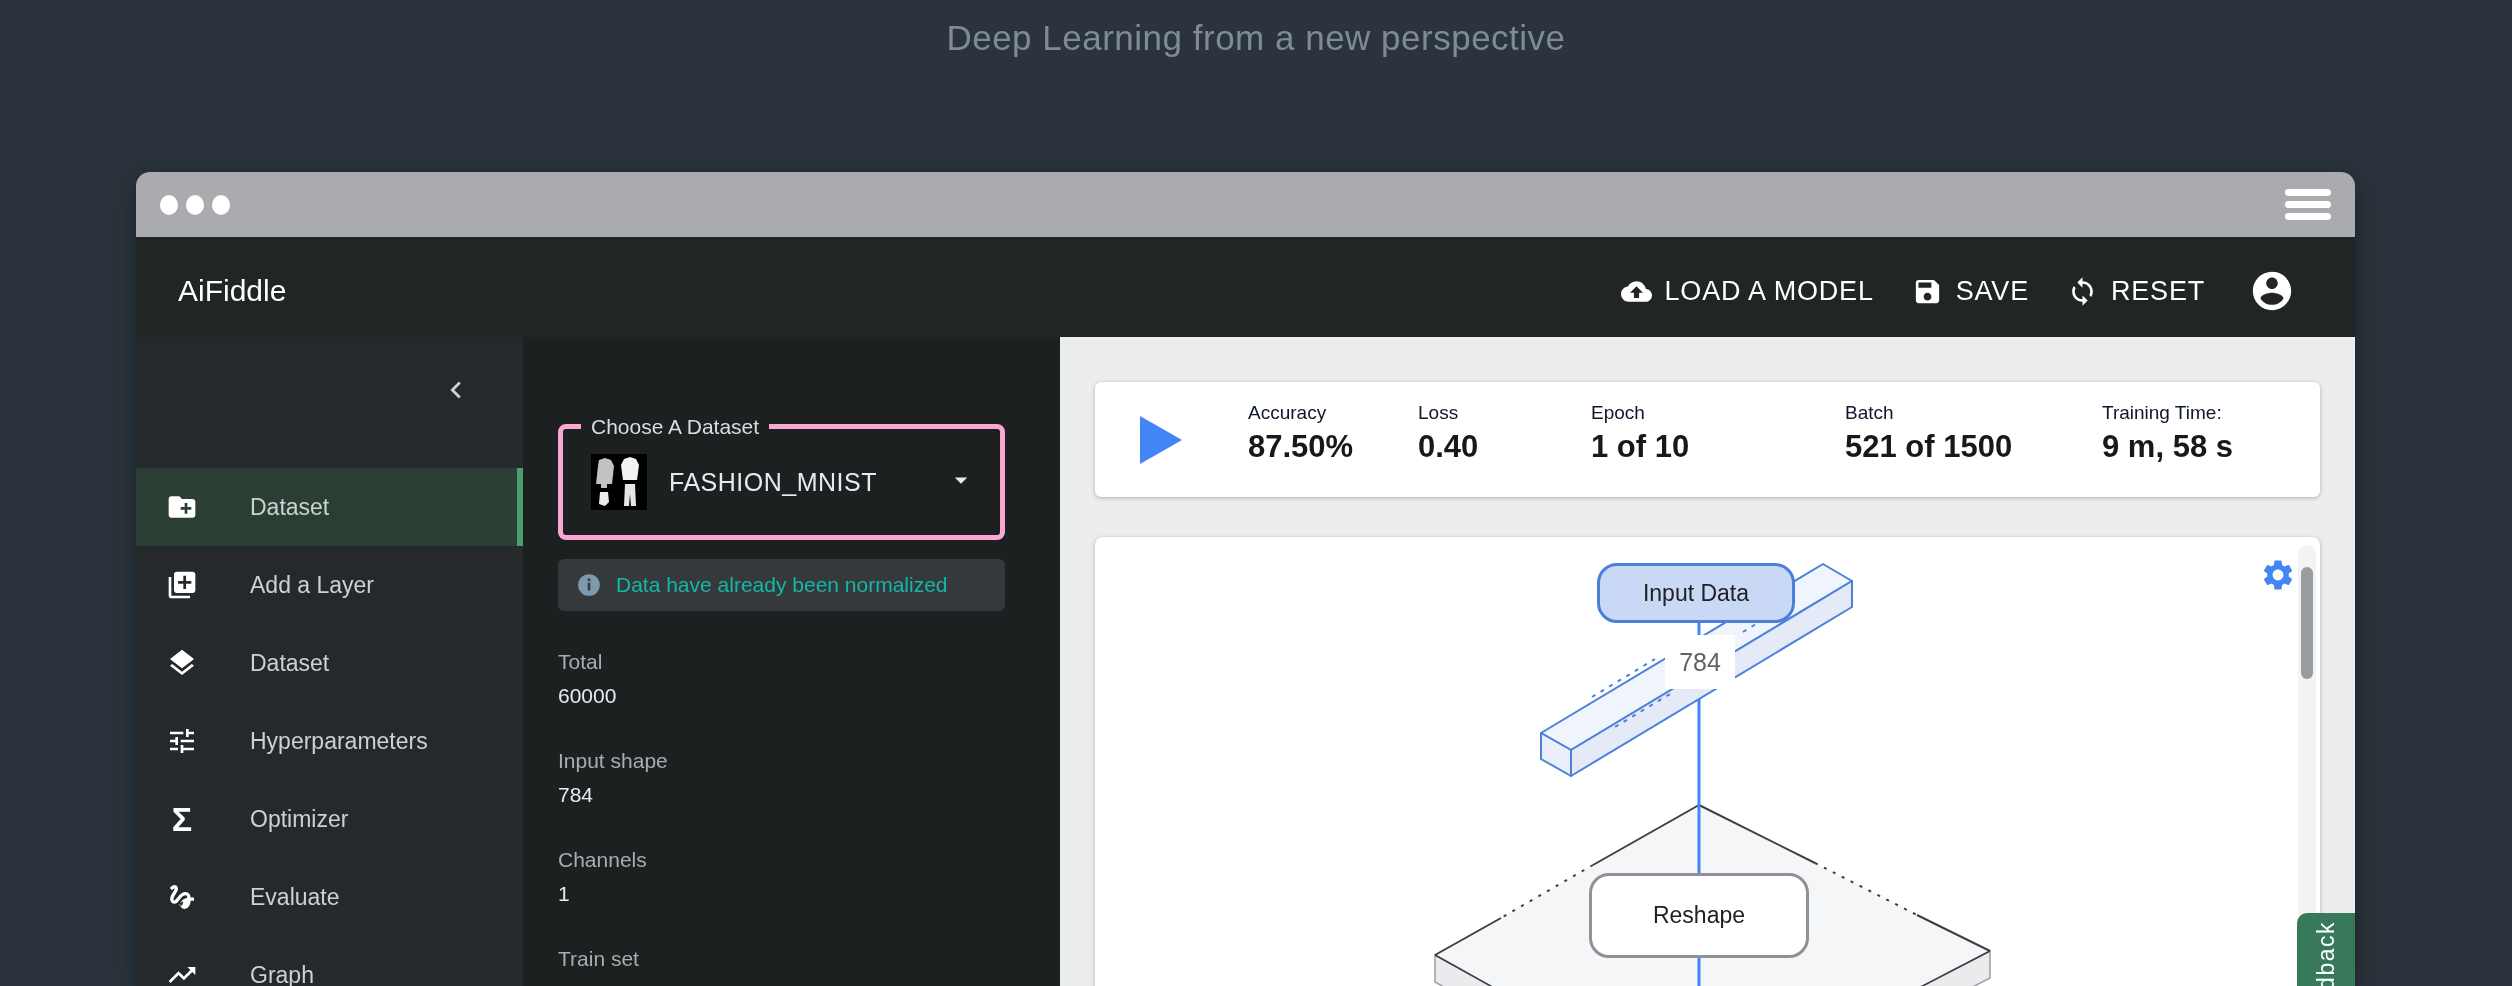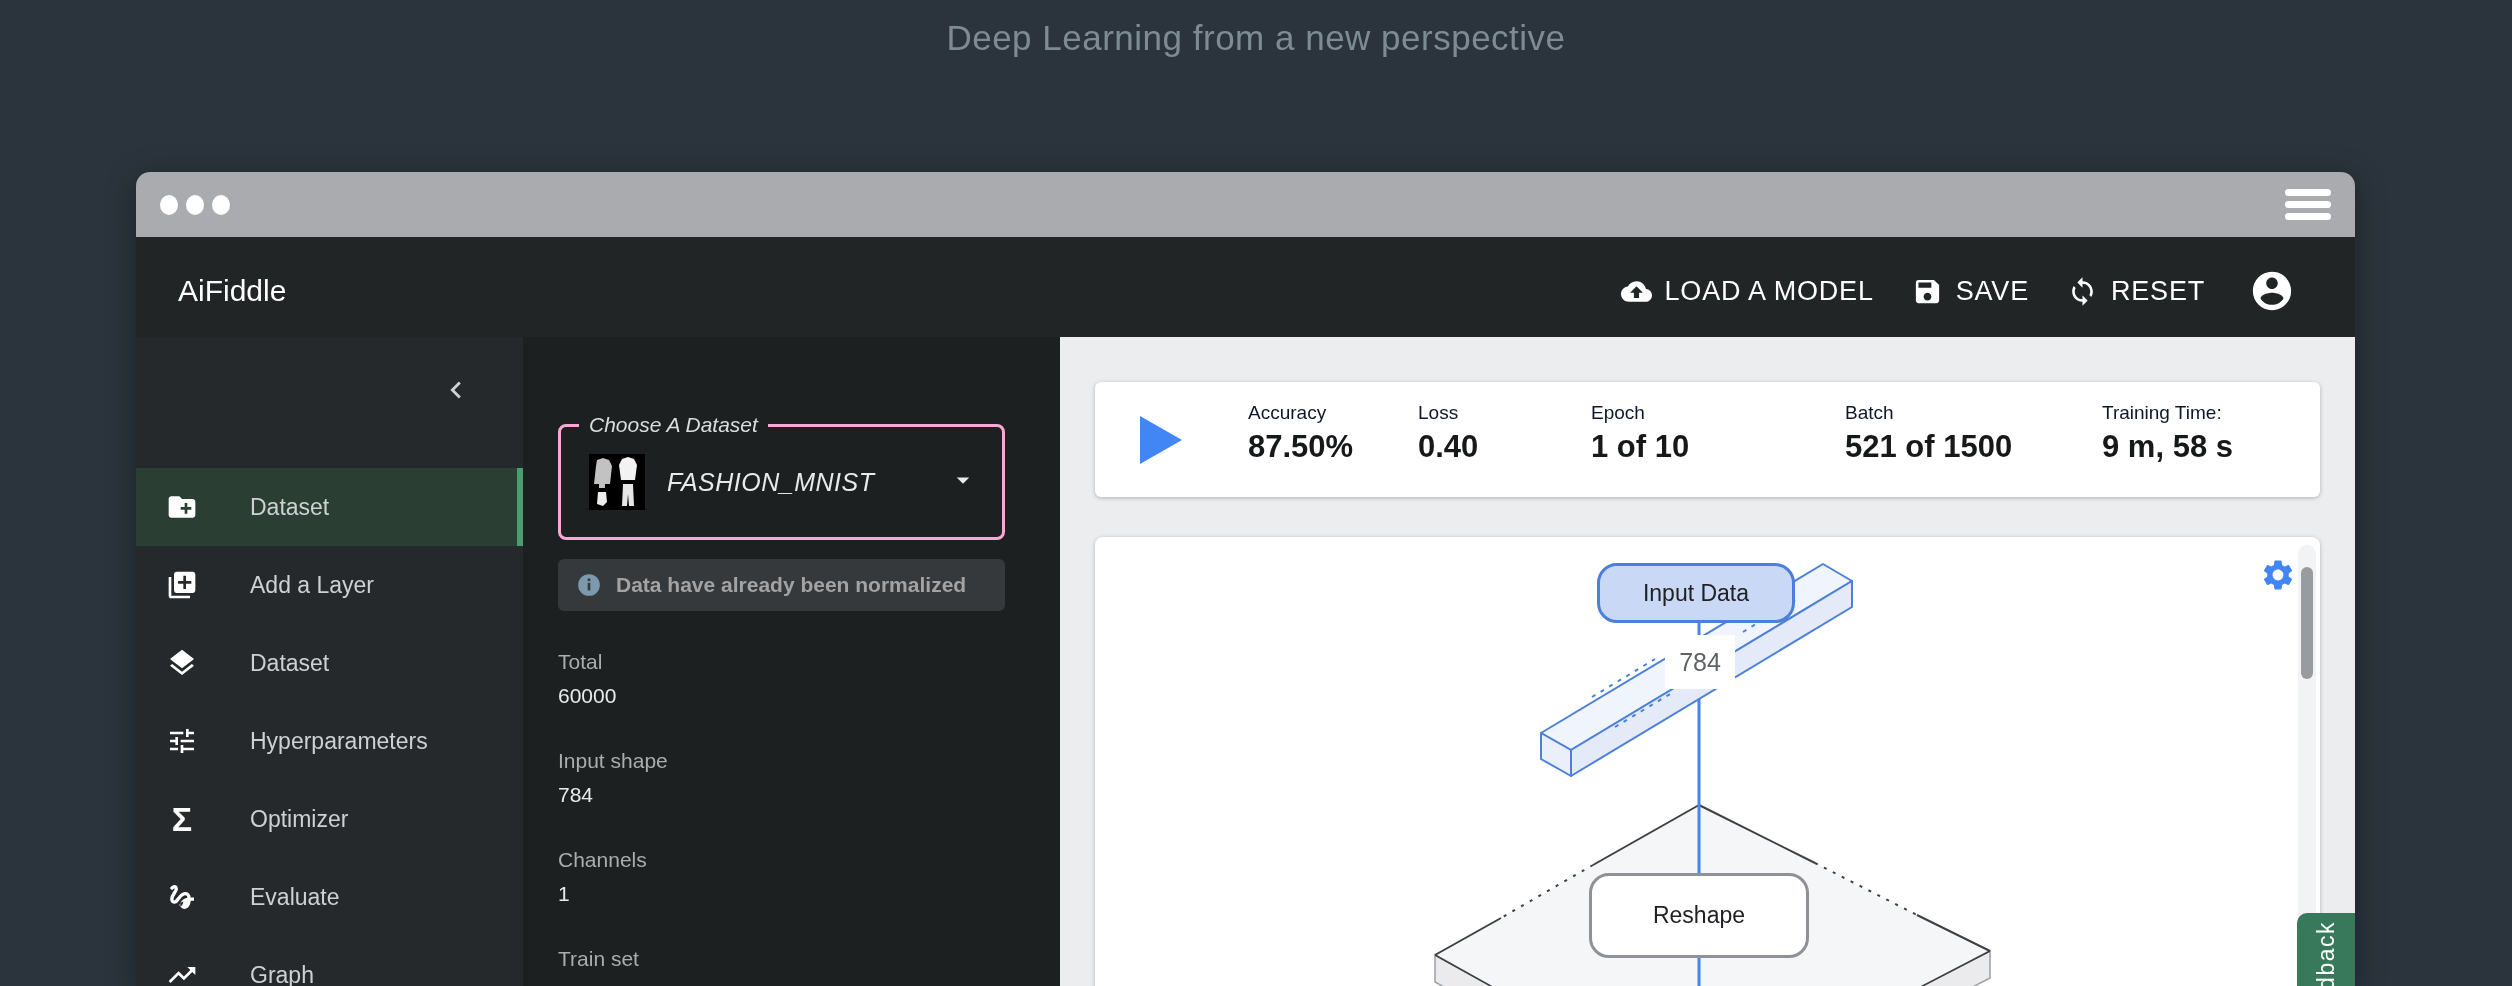--- a/index.html
+++ b/index.html
@@ -42,32 +42,32 @@
   .nav-item { height:78px; display:flex; align-items:center; cursor:pointer; }
   .nav-item .nicon { width:32px; height:32px; margin-left:30px; flex:none;
     display:flex; align-items:center; justify-content:center; }
   .nav-item .nicon svg { width:32px; height:32px; fill:#FFFFFF; }
   .nav-item .sigma { color:#FFFFFF; font-size:34px; font-weight:bold; line-height:1; }
   .nav-item .nlabel { margin-left:52px; color:#CDD1D2; font-size:23px; }
   .nav-item.selected { background:#2A3E34; border-right:6px solid #4C9D6F; }
 
   
   .panel { position:relative; width:537px; background:#1D2021; flex:none; padding:87px 35px 0 35px; }
-  .fieldset { position:relative; width:447px; height:116px; border:3px solid #f9a8d4;
-    border-radius:8px; display:flex; align-items:center; padding:0 24px 0 28px; cursor:pointer;font-style:italic; }
+  .fieldset { position:relative; width:447px; height:116px; border:5px solid #f9a8d4;
+    border-radius:8px; display:flex; align-items:center; padding:0 24px 0 28px; cursor:pointer; }
   .fieldset .legend { position:absolute; top:-14px; left:18px; background:#1D2021;
     padding:0 10px; font-size:21px; color:#DADCE0; white-space:nowrap; }
   .thumb { width:56px; height:56px; flex:none; }
   .ds-value { margin-left:22px; color:#E8EAED; font-size:25px; letter-spacing:0.5px; }
   .caret { margin-left:auto; }
   .caret svg { width:30px; height:30px; fill:#E8EAED; }
   .chip { margin-top:19px; width:447px; height:52px; background:#35393B; border-radius:6px;
     display:flex; align-items:center; padding:0 18px; }
   .chip svg { width:26px; height:26px; flex:none; }
-  .chip-text { margin-left:14px; color:#a3a3a3; font-size:21px; font-weight:bold; }
+  .chip-text { margin-left:14px; color:#14b8a6; font-size:21px; font-weight:normal; }
   .stats { margin-top:34px; }
   .stat { margin-bottom:31px; }
   .stat-label { color:#A9ADAF; font-size:21px; line-height:34px; }
   .stat-value { color:#E8EAED; font-size:21px; line-height:34px; }
 
   
   .main { position:relative; flex:1; background:#ECEDEE; overflow:hidden; }
   .metrics-card { position:absolute; left:35px; top:45px; width:1225px; height:115px;
     background:#FFFFFF; border-radius:6px; box-shadow:0 1px 4px rgba(0,0,0,0.25); }
   .play-btn { position:absolute; left:45px; top:34px; width:0; height:0; cursor:pointer;

